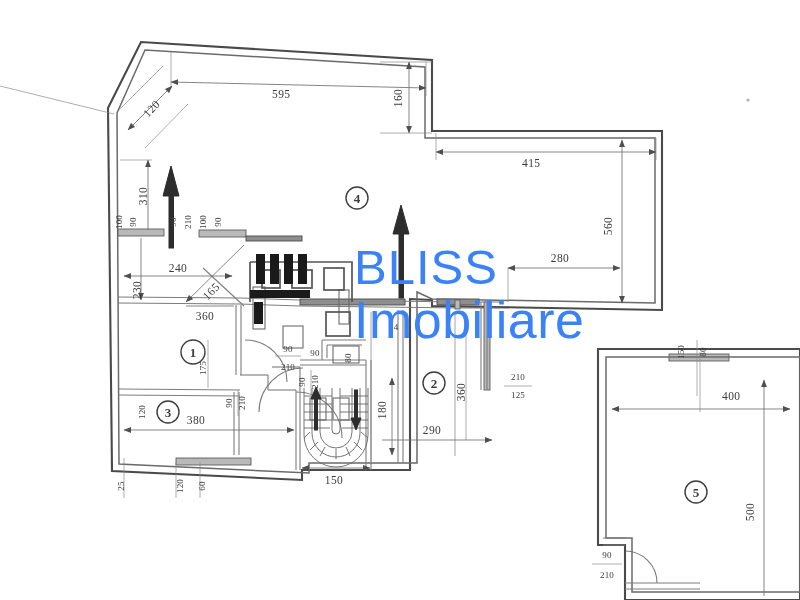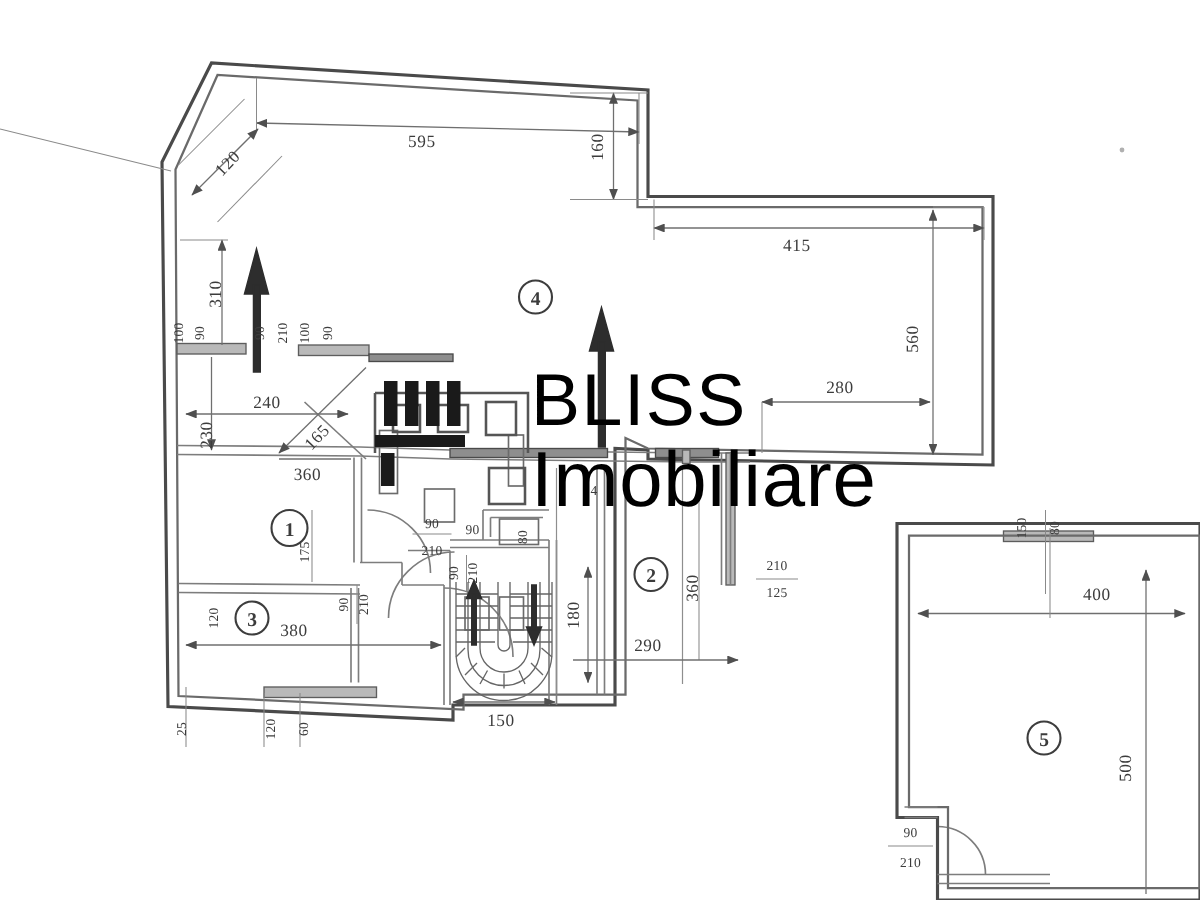--- a/index.html
+++ b/index.html
@@ -35,21 +35,21 @@
   .dimtxt{font-size:11.5px;letter-spacing:0.4px;}
   .dimtxt-sm{font-size:9px;letter-spacing:0.2px;}
   .roomnum{font-size:13px;font-weight:bold;text-anchor:middle;}
 
   
   #watermark{
     position:absolute;left:250px;top:243px;
     width:330px;height:105px;
     pointer-events:none;
     font-family:"Liberation Sans", sans-serif;
-    color:#000000;
+    color:#3b82f6;
     line-height:1;
   }
   #wm-line1{font-size:49px;letter-spacing:1px;font-weight:400;}
   #wm-line2{font-size:52px;letter-spacing:0.5px;font-weight:400;margin-top:2px;}
   .wm-logo{
     position:absolute;left:0px;top:5px;width:96px;height:78px;
   }
 </style>
 </head>
 <body>

